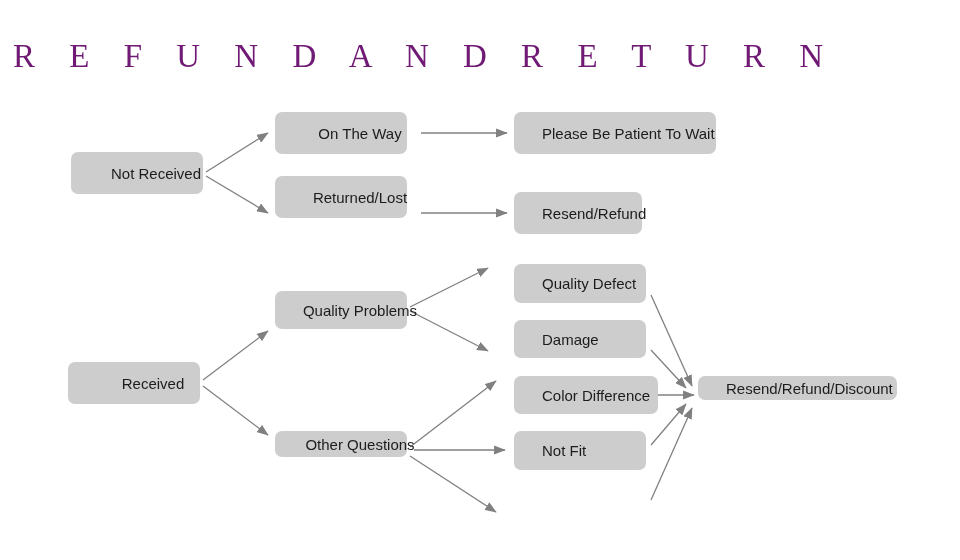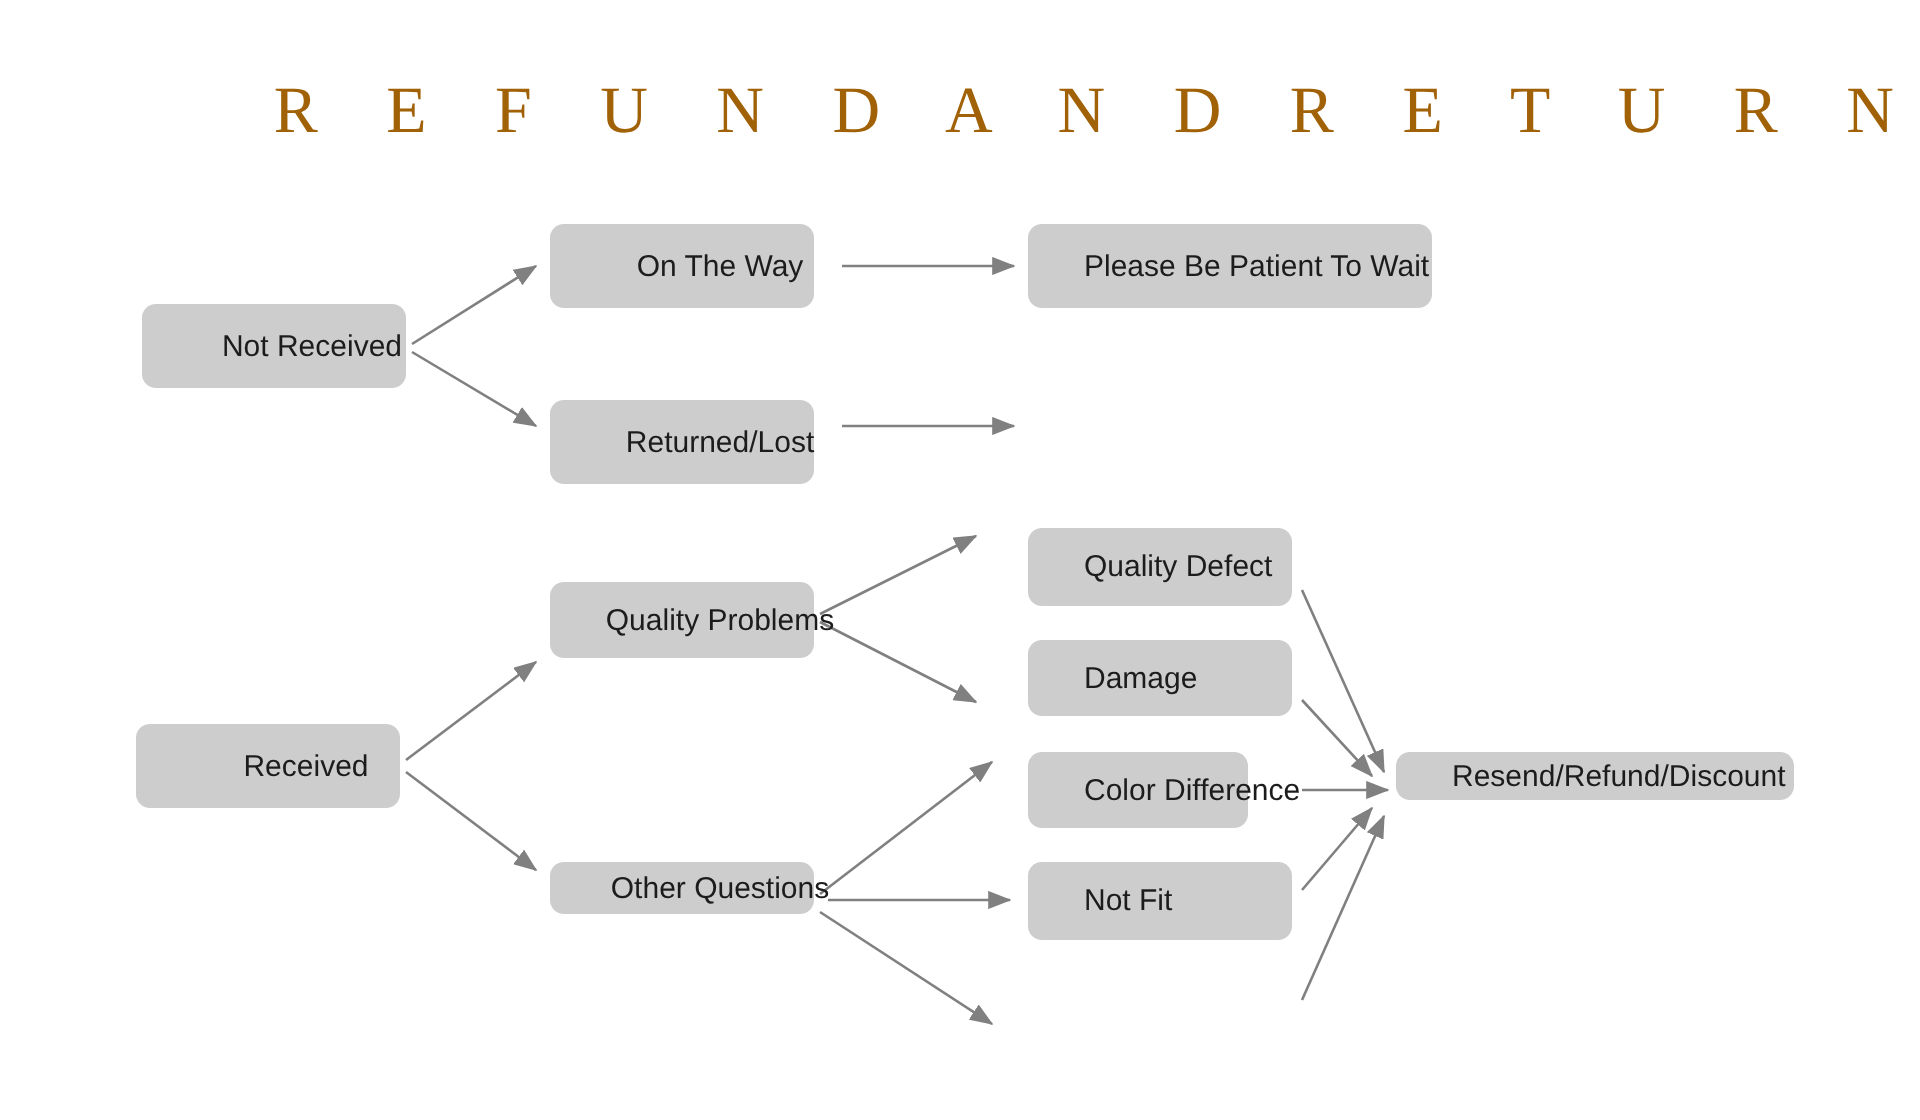--- a/index.html
+++ b/index.html
@@ -13,25 +13,25 @@
     height: 560px;
     background: #ffffff;
     overflow: hidden;
     font-family: "Liberation Sans", sans-serif;
   }
   #title {
     position: absolute;
     left: 0;
     top: 38px;
     width: 960px;
-    text-align: right;
+    text-align: left;
     font-family: "Liberation Serif", serif;
     font-size: 33px;
     letter-spacing: 13px;
-    color: #a16207;
+    color: #701a75;
     text-indent: 13px;
     white-space: nowrap;
   }
   #edges {
     position: absolute;
     left: 0;
     top: 0;
     width: 960px;
     height: 560px;
   }
@@ -83,35 +83,36 @@
       <line x1="651" y1="395" x2="694" y2="395"></line>
       <line x1="651" y1="445" x2="686" y2="404"></line>
       <line x1="651" y1="500" x2="692" y2="408"></line>
     </g>
   </svg>
 
   <div class="node center" style="left:71px; top:152px; width:132px; height:42px;">Not Received</div>
 
   <div class="node center" style="left:275px; top:112px; width:132px; height:42px;">On The Way</div>
 
-  <div class="node center" style="left:275px; top:200px; width:132px; height:42px;">Returned/Lost</div>
+  <div class="node center" style="left:275px; top:176px; width:132px; height:42px;">Returned/Lost</div>
 
   <div class="node left" style="left:514px; top:112px; width:202px; height:42px;">Please Be Patient To Wait</div>
 
+  <div class="node left" style="left:514px; top:192px; width:128px; height:42px;">Resend/Refund</div>
 
   <div class="node center" style="left:68px; top:362px; width:132px; height:42px;">Received</div>
 
   <div class="node center" style="left:275px; top:291px; width:132px; height:38px;">Quality Problems</div>
 
   <div class="node center" style="left:275px; top:431px; width:132px; height:26px;">Other Questions</div>
 
   <div class="node left" style="left:514px; top:264px; width:132px; height:39px;">Quality Defect</div>
 
   <div class="node left" style="left:514px; top:320px; width:132px; height:38px;">Damage</div>
 
-  <div class="node left" style="left:514px; top:376px; width:110px; height:38px;">Color Difference</div>
+  <div class="node left" style="left:514px; top:376px; width:144px; height:38px;">Color Difference</div>
 
   <div class="node left" style="left:514px; top:431px; width:132px; height:39px;">Not Fit</div>
 
 
   <div class="node left" style="left:698px; top:376px; width:199px; height:24px;">Resend/Refund/Discount</div>
 
 </div>
 
 </body></html>

